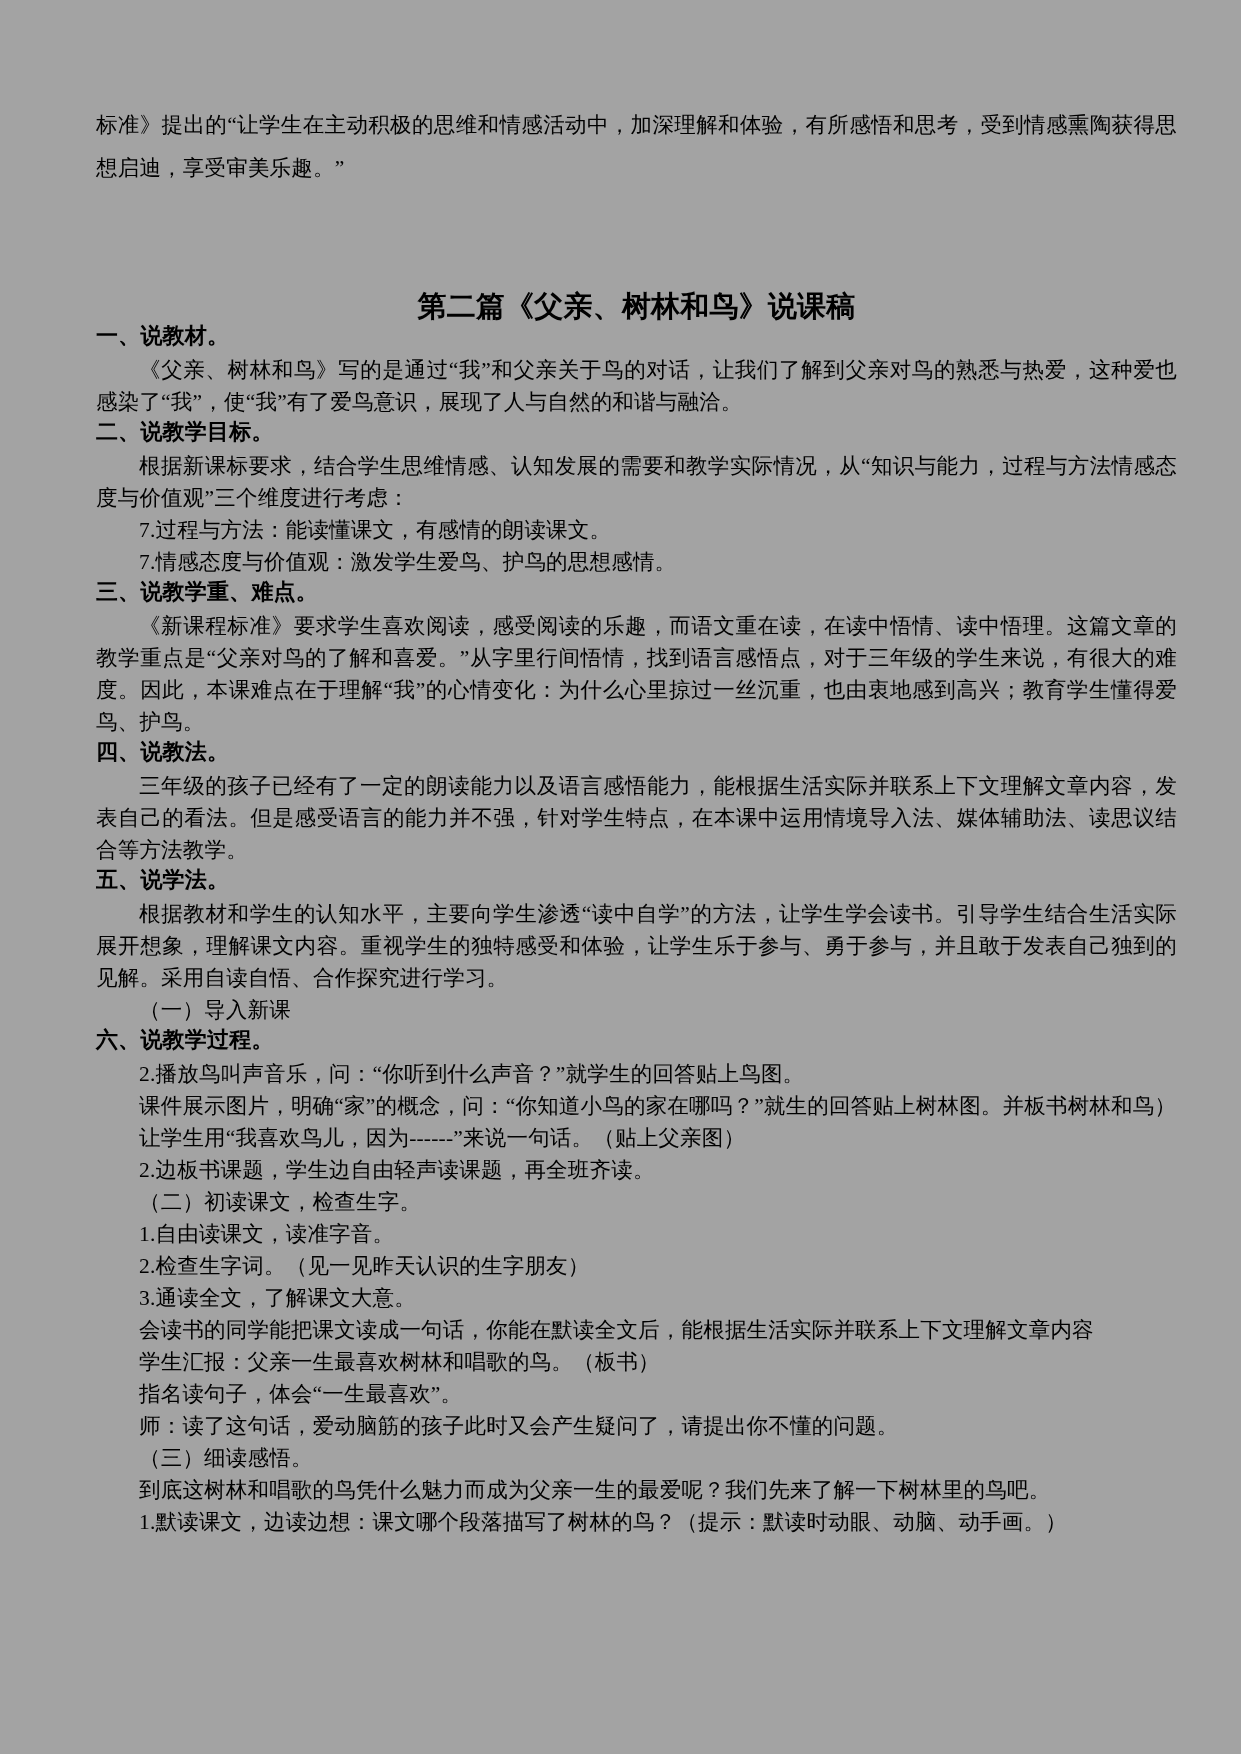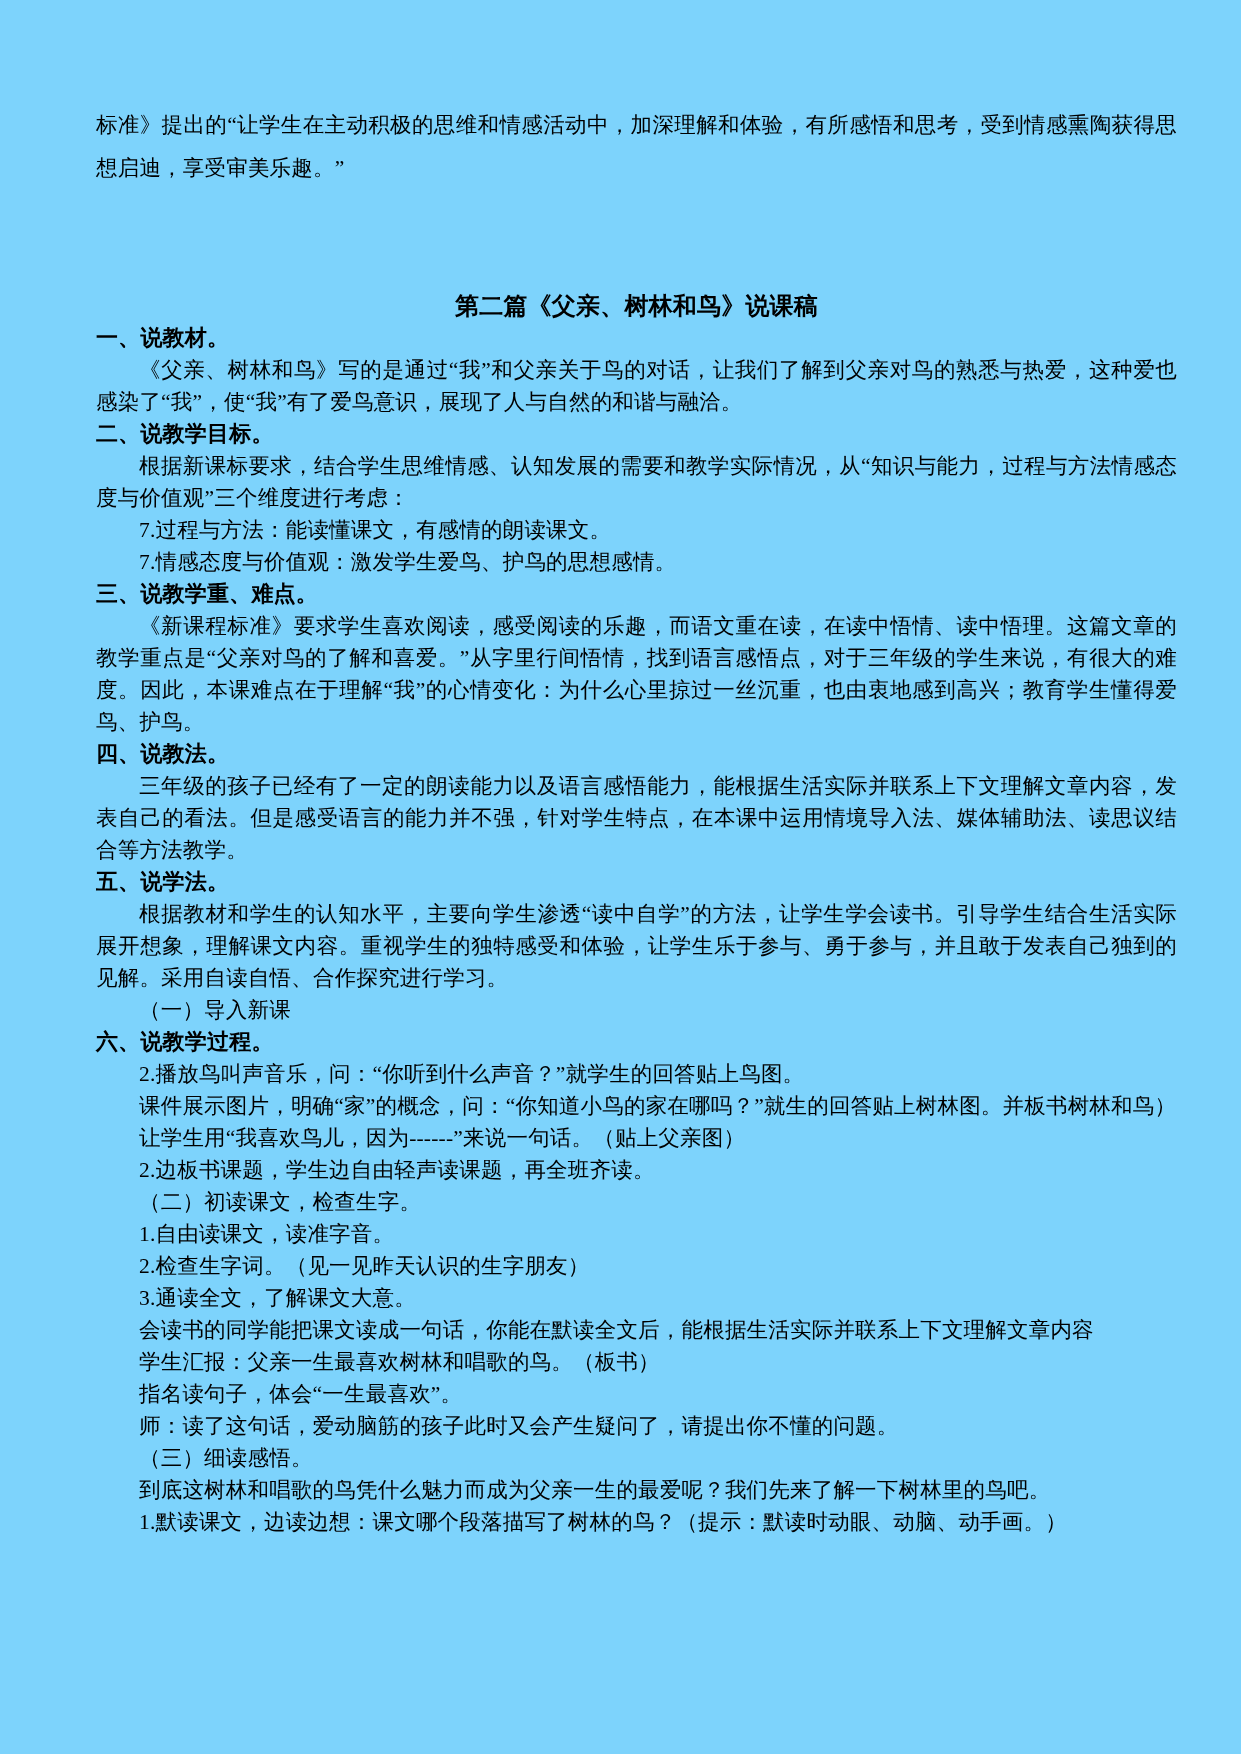--- a/index.html
+++ b/index.html
@@ -11,47 +11,47 @@
     height: 1754px;
     background: #ffffff;
     color: #000000;
   }
   .page {
     box-sizing: border-box;
     width: 1241px;
     height: 1754px;
     padding: 104px 64px 0 96px;
     overflow: hidden;
-    background: #7dd3fc;
+    background: #a3a3a3;
   }
   .block {
     margin: 0;
     font-family: "Liberation Serif", "DejaVu Serif", serif;
     font-size: 21.5px;
     line-height: 32px;
     text-align: justify;
     letter-spacing: 0.2px;
     word-break: break-all;
     color: #000000;
   }
   .b-continuation {
     line-height: 43px;
     text-indent: 0;
   }
   .b-title {
     text-align: center;
     font-weight: bold;
     font-family: "Liberation Sans", "DejaVu Sans", sans-serif;
-    font-size: 24px;
+    font-size: 29px;
     margin-top: 100px;
     text-indent: 0;
   }
   .b-heading {
     font-weight: bold;
-    font-family: Liberation Sans, sans-serif;
+    font-family: Liberation Mono, monospace;
     font-size: 22px;
     text-indent: 0;
     text-align: left;
   }
   .b-para {
     text-indent: 2em;
   }
 </style>
 </head>
 <body style="background: rgb(255, 255, 255); color: rgb(0, 0, 0);">

